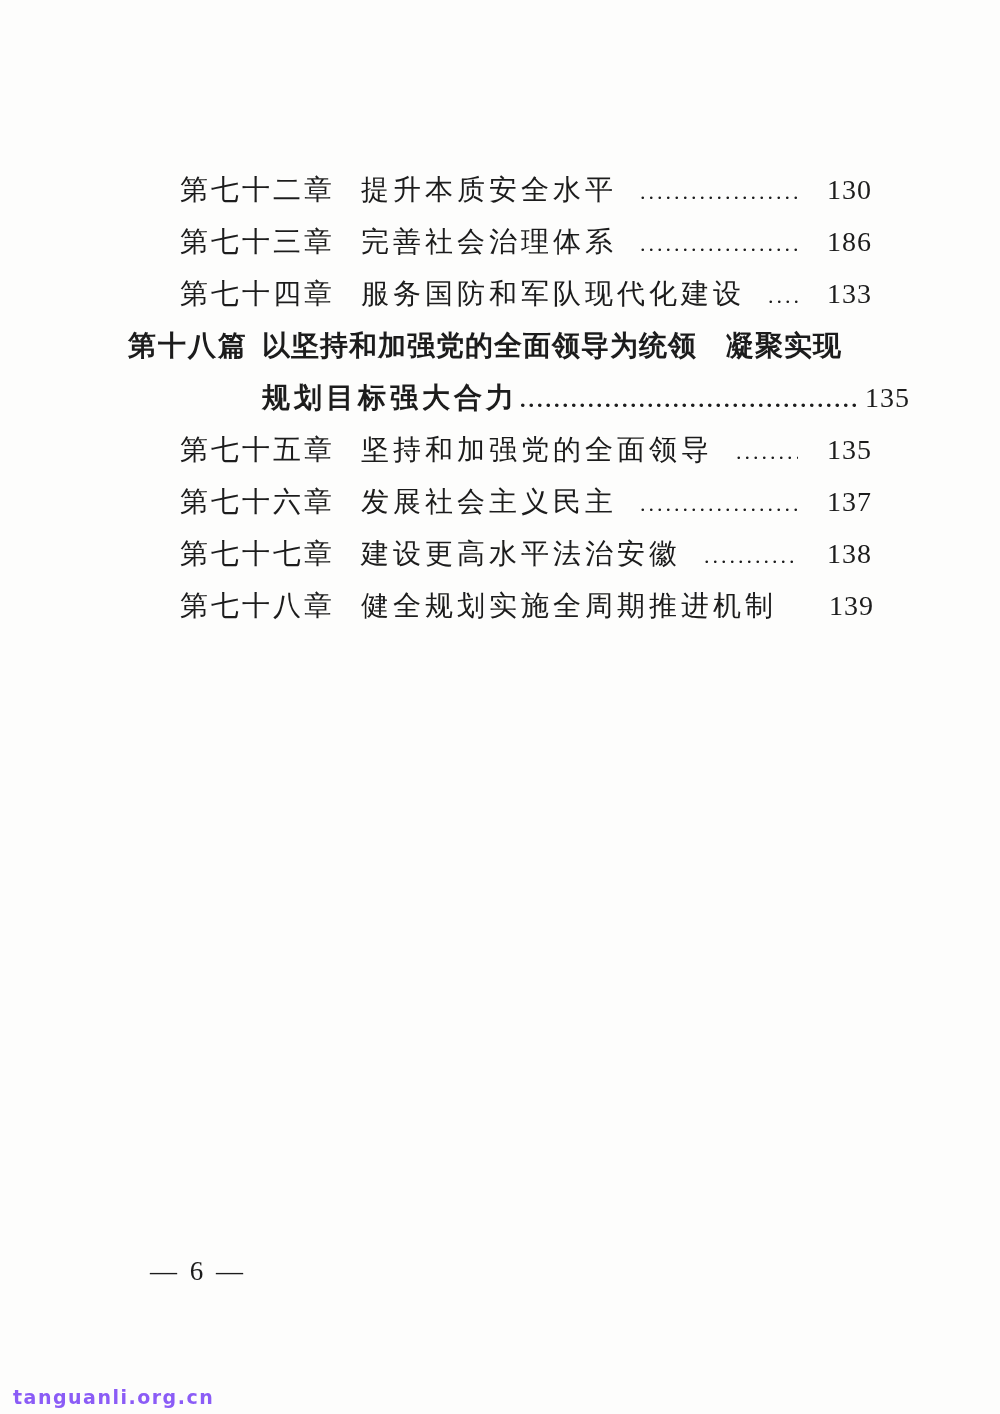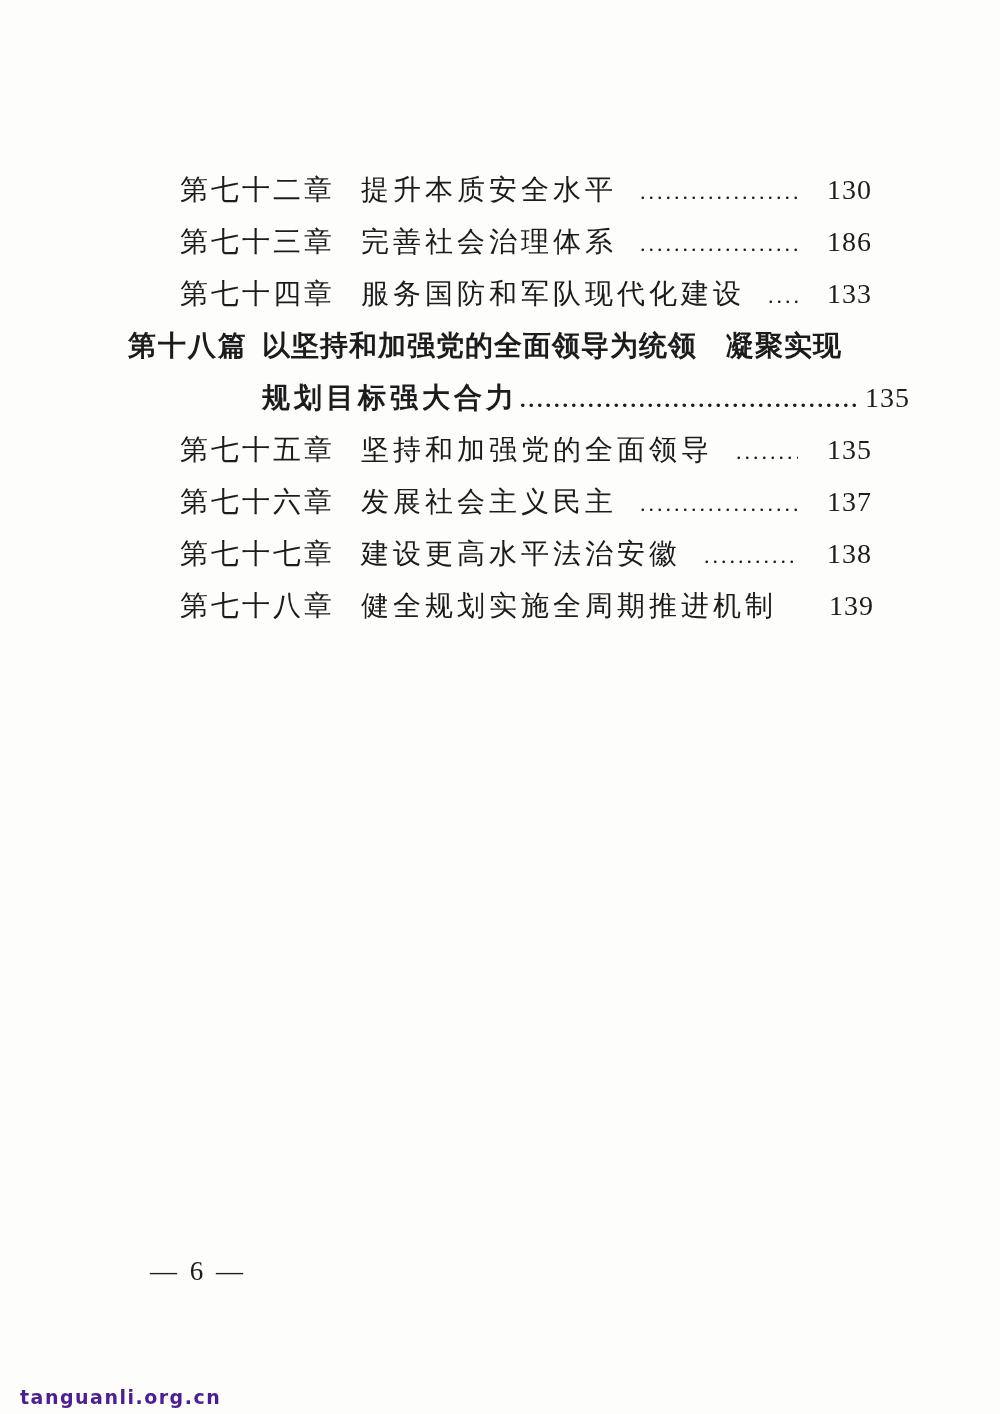--- a/index.html
+++ b/index.html
@@ -109,26 +109,26 @@
     left: 150px;
     font-family: "Liberation Serif", serif;
     font-size: 27px;
     letter-spacing: 3px;
     color: #1c1c1c;
   }
   
   .watermark {
     position: absolute;
     top: 1386px;
-    left: 20px;
+    left: 13px;
     font-family: "DejaVu Sans", "Liberation Sans", sans-serif;
     font-weight: bold;
     font-size: 19px;
     letter-spacing: 1.5px;
-    color: #4c1d95;
+    color: #8b5cf6;
   }
 </style>
 </head>
 <body>
 
 <div class="page">
   <div class="toc">
 
     <div class="row">
       <span class="label">第七十二章</span>

